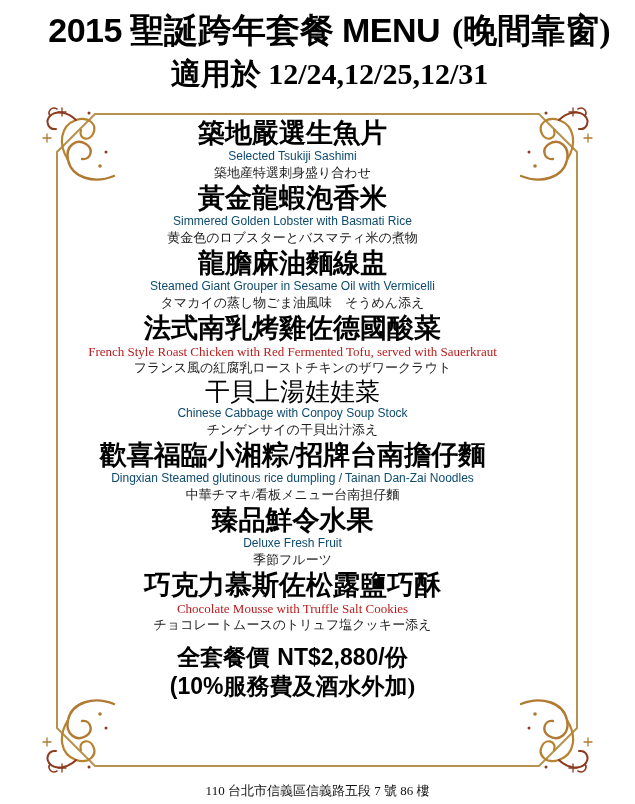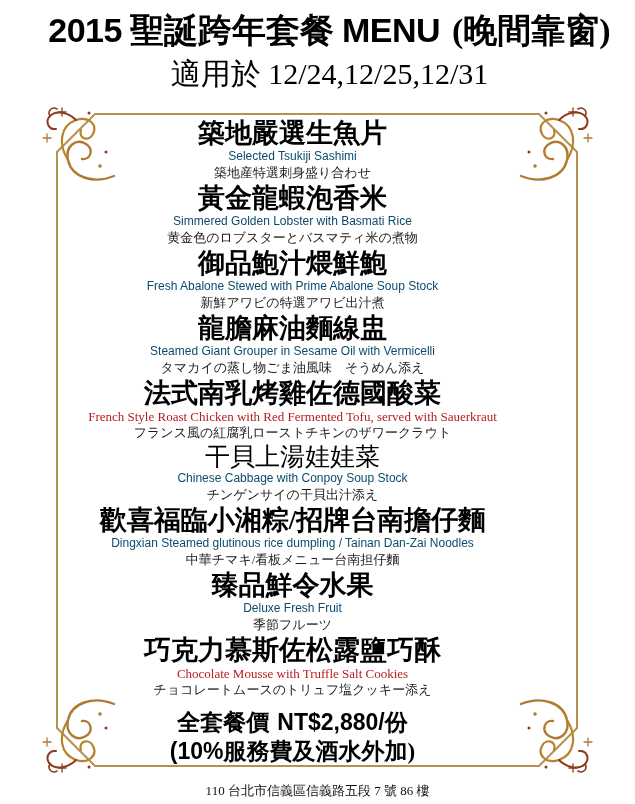--- a/index.html
+++ b/index.html
@@ -6,21 +6,21 @@
   .page {
     position:relative; width:635px; height:804px; background:#ffffff;
     color:#000; font-family:"Liberation Serif", serif; overflow:hidden;
   }
   
   .header { text-align:center; padding-top:12px; line-height:1.1;padding-left:24px; }
   .title1 { font-size:34px; font-weight:bold; white-space:nowrap; }
   .title1 .latin { font-family:"Liberation Sans", sans-serif; font-weight:800; letter-spacing:-0.5px; }
   .gap-s { margin-left:8px; }
   .gap-m { margin-left:12px; }
-  .title2 { font-size:30px; font-weight:400; margin-top:8px; }
+  .title2 { font-size:30px; font-weight:700; margin-top:8px; }
   
   .frame-svg { position:absolute; left:0; top:0; pointer-events:none; }
   
   .content { position:absolute; left:57px; top:118px; width:471px; text-align:center; }
   .course { margin-bottom:2px; }
   .zh { font-size:27px; line-height:31px; font-weight:bold; font-family:"Liberation Serif", serif; }
   .zh-thin { font-weight:400; font-size:25px; line-height:28px; }
   .en { font-size:12px; line-height:15px; font-family:"Liberation Sans", sans-serif; color:#0c4a6e; }
   .en-serif { font-family:"Liberation Serif", serif; font-size:13px; color:#b91c1c; }
   .jp { font-size:13px; line-height:17px; color:#1c1c1c; }
@@ -69,25 +69,20 @@
       <div class="en">Selected Tsukiji Sashimi</div>
       <div class="jp">築地産特選刺身盛り合わせ</div>
     </div>
 
     <div class="course">
       <div class="zh">黃金龍蝦泡香米</div>
       <div class="en">Simmered Golden Lobster with Basmati Rice</div>
       <div class="jp">黄金色のロブスターとバスマティ米の煮物</div>
     </div>
 
-    <div class="course">
-      <div class="zh">御品鮑汁煨鮮鮑</div>
-      <div class="en">Fresh Abalone Stewed with Prime Abalone Soup Stock</div>
-      <div class="jp">新鮮アワビの特選アワビ出汁煮</div>
-    </div>
 
     <div class="course">
       <div class="zh">龍膽麻油麵線盅</div>
       <div class="en">Steamed Giant Grouper in Sesame Oil with Vermicelli</div>
       <div class="jp">タマカイの蒸し物ごま油風味　そうめん添え</div>
     </div>
 
     <div class="course">
       <div class="zh">法式南乳烤雞佐德國酸菜</div>
       <div class="en en-serif">French Style Roast Chicken with Red Fermented Tofu, served with Sauerkraut</div>

